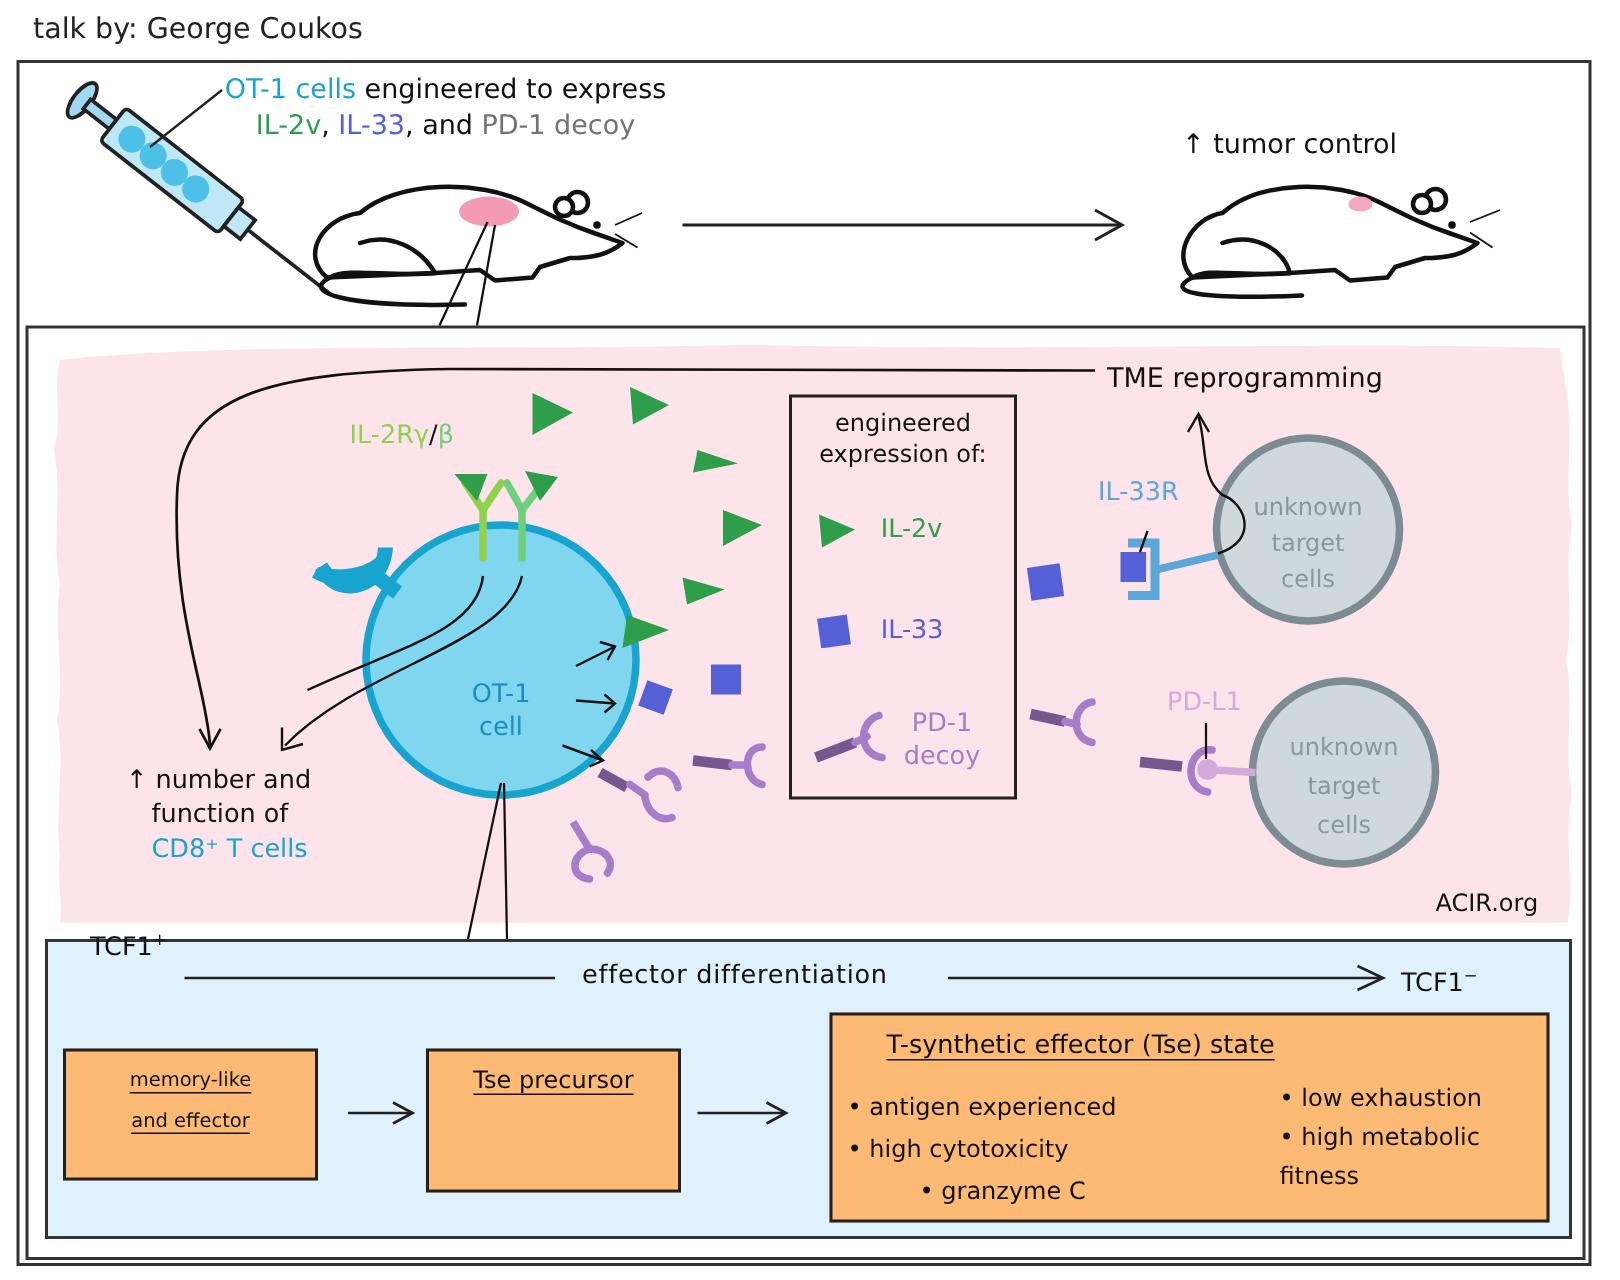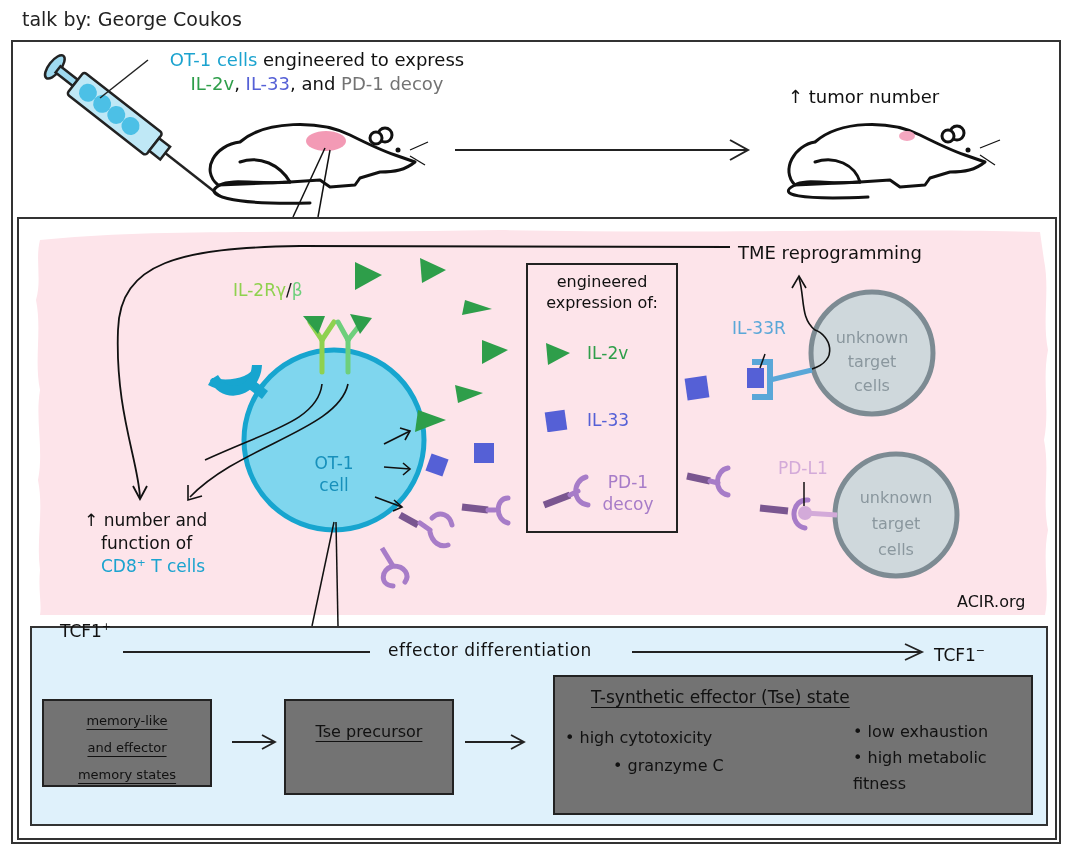--- a/index.html
+++ b/index.html
@@ -2,21 +2,21 @@
 <html><head>
 <meta charset="utf-8">
 <style>
   html,body{margin:0;padding:0;background:#fff;}
   body{width:1080px;height:853px;position:relative;overflow:hidden;font-family:"DejaVu Sans",sans-serif;color:#111;}
   .abs{position:absolute;}
   .title{left:22px;top:8px;font-size:19px;color:#222;}
   .outer{left:11px;top:40px;width:1050px;height:804px;border:2px solid #333;box-sizing:border-box;}
   .inner{left:17px;top:217px;width:1040px;height:623px;border:2px solid #333;box-sizing:border-box;}
   svg{position:absolute;left:0;top:0;}
-  .box-white{background:#737373;border:2px solid #222;box-sizing:border-box;}
+  .box-white{background:#fdba74;border:2px solid #222;box-sizing:border-box;}
   .bluepanel{left:30px;top:626px;width:1018px;height:200px;background:#dff1fb;border:2px solid #333;box-sizing:border-box;}
   .ul{text-decoration:underline;text-underline-offset:4px;}
   .center{text-align:center;}
 </style>
 </head>
 <body>
 
 <div class="abs title">talk by: George Coukos</div>
 
 <div class="abs outer"></div>
@@ -63,25 +63,25 @@
     <path d="M860,182 C830,185 805,178 795,185 C775,195 800,200 868,197" fill="none"></path>
     <circle cx="957" cy="133" r="7"></circle>
     <circle cx="948" cy="136" r="6"></circle>
   </g>
   <ellipse cx="907" cy="136" rx="8" ry="5" fill="#f4a7c0"></ellipse>
   <circle cx="968" cy="150" r="2.5" fill="#111"></circle>
   <line x1="980" y1="148" x2="1000" y2="140" stroke="#111" stroke-width="1.2"></line>
   <line x1="980" y1="155" x2="995" y2="165" stroke="#111" stroke-width="1.2"></line>
 </svg>
 
-<div class="abs" style="left:152px;top:48px;font-size:18px;text-align:center;width:330px;line-height:24px;">
+<div class="abs" style="left:132px;top:48px;font-size:18px;text-align:center;width:330px;line-height:24px;">
   <div><span style="color:#1ba3cf">OT-1 cells</span><span> engineered to express</span></div>
   <div><span style="color:#2e9e4a">IL-2v</span><span>, </span><span style="color:#5560d6">IL-33</span><span>, and </span><span style="color:#737373">PD-1 decoy</span></div>
 </div>
-<div class="abs" style="left:788px;top:86px;font-size:18px;">↑ tumor number</div>
+<div class="abs" style="left:788px;top:86px;font-size:18px;">↑ tumor control</div>
 
 <div class="abs inner"></div>
 
 <svg width="1080" height="853">
   <path d="M40,240 C35,260 42,280 36,300 C42,330 34,360 40,390 C35,420 44,450 38,480 C44,510 36,540 40,570 C38,590 42,605 40,615 L1045,615 C1050,590 1042,560 1048,530 C1042,500 1050,470 1044,440 C1050,410 1042,380 1048,350 C1042,320 1050,290 1044,260 L1040,232 C900,228 700,234 500,230 C300,234 150,228 40,240 Z" fill="#fde4ea"></path>
 
   <path d="M730,247 L300,246 C180,248 120,262 118,330 C115,410 138,460 140,497" fill="none" stroke="#111" stroke-width="1.8"></path>
   <polyline points="133,486 140,499 147,486" fill="none" stroke="#111" stroke-width="1.8"></polyline>
 
   <circle cx="334" cy="440" r="90" fill="#7fd6ee" stroke="#17a5cf" stroke-width="5"></circle>
@@ -244,29 +244,29 @@
     <line x1="465" y1="742" x2="523" y2="742"></line>
       <polyline points="511,735 524,742 511,749"></polyline>
   </g>
 </svg>
 <div class="abs" style="left:388px;top:640px;font-size:17px;letter-spacing:0.5px;">effector differentiation</div>
 <div class="abs" style="left:934px;top:644px;font-size:17px;"><span>TCF1</span><sup style="font-size:11px">−</sup></div>
 
 <div class="abs box-white center" style="left:42px;top:699px;width:170px;height:88px;padding-top:6px;font-size:13px;line-height:27px;">
   <div class="ul">memory-like</div>
   <div class="ul">and effector</div>
-  <div class="ul">memory states</div>
-</div>
-<div class="abs box-white center" style="left:284px;top:699px;width:170px;height:96px;padding-top:18px;font-size:16px;line-height:26px;">
+</div>
+<div class="abs box-white center" style="left:284px;top:699px;width:170px;height:96px;padding-top:6px;font-size:16px;line-height:26px;">
   <div class="ul">Tse precursor</div>
 </div>
 
 <div class="abs box-white" style="left:553px;top:675px;width:480px;height:140px;">
   <div class="abs ul" style="left:36px;top:10px;font-size:17px;">T-synthetic effector (Tse) state</div>
   <div class="abs" style="left:10px;top:47px;font-size:16px;line-height:28px;">
+    <div>• <span>antigen experienced</span></div>
     <div>• <span>high cytotoxicity</span></div>
     <div style="padding-left:48px">• <span>granzyme C</span></div>
   </div>
   <div class="abs" style="left:250px;top:42px;font-size:16px;line-height:26px;margin-left:48px;">
     <div>• <span>low exhaustion</span></div>
     <div>• <span>high metabolic fitness</span></div>
   </div>
 </div>
 
 </body></html>

